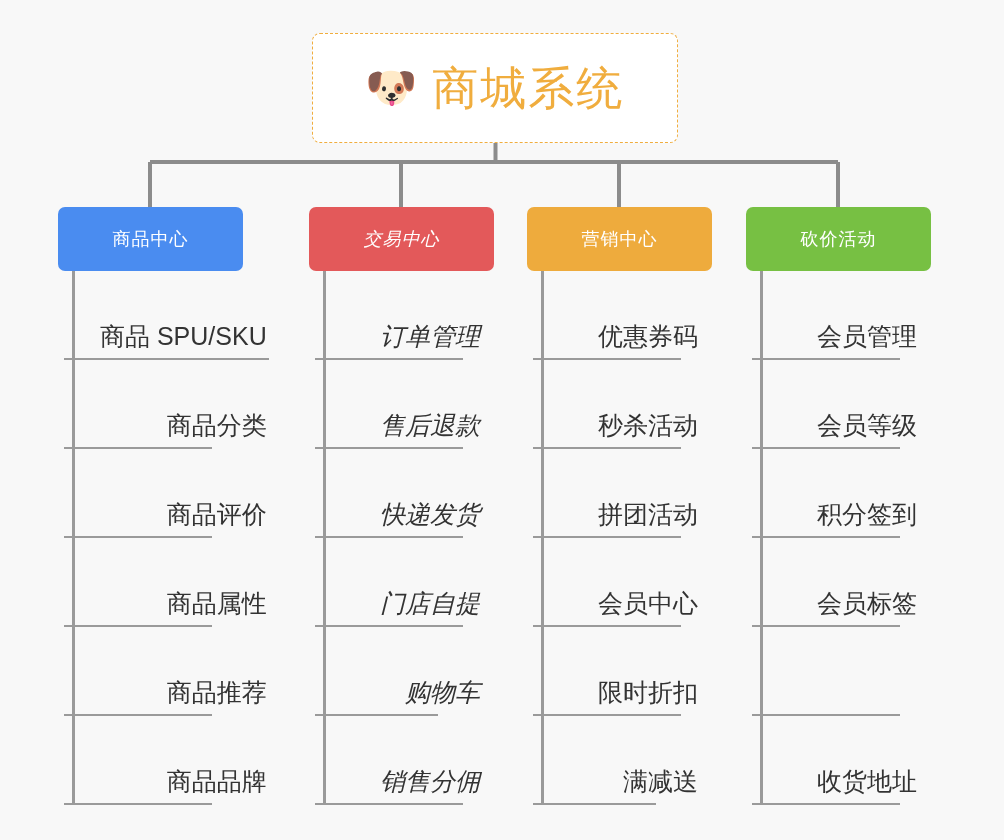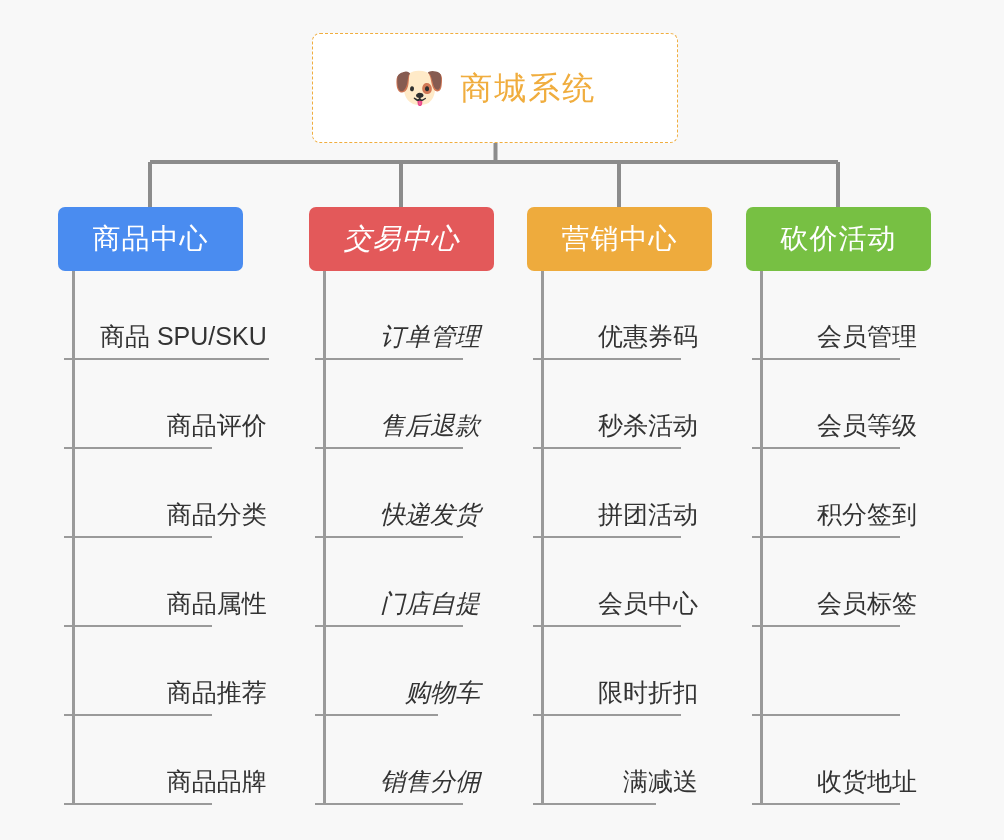--- a/index.html
+++ b/index.html
@@ -36,21 +36,21 @@
     align-items: center;
     justify-content: center;
     gap: 14px;
   }
   .root-icon {
     font-size: 42px;
     line-height: 1;
     display: block;
   }
   .root-title {
-    font-size: 32px;
+    font-size: 46px;
     color: #f0ad3e;
     letter-spacing: 2px;
     line-height: 1;
     white-space: nowrap;
   }
 
   
   #connectors {
     position: absolute;
     left: 0;
@@ -65,21 +65,21 @@
     position: absolute;
     top: 207px;
   }
   .branch-header {
     height: 64px;
     border-radius: 7px;
     display: flex;
     align-items: center;
     justify-content: center;
     color: #ffffff;
-    font-size: 28px;
+    font-size: 18px;
     letter-spacing: 1px;
     white-space: nowrap;
   }
   .branch-items {
     position: relative;
     margin-top: 0;
     padding-left: 0;
   }
   .spine {
     position: absolute;
@@ -149,25 +149,25 @@
     <div class="branch-header" style="background: rgb(74, 140, 240);">
       <span>商品中心</span>
     </div>
     <div class="branch-items">
       <div class="spine"></div>
       <div class="leaf">
         <span class="leaf-label">商品 SPU/SKU</span>
         <span class="leaf-underline" style="width: 205px;"></span>
       </div>
       <div class="leaf">
+        <span class="leaf-label">商品分类</span>
+        <span class="leaf-underline" style="width: 148px;"></span>
+      </div>
+      <div class="leaf">
         <span class="leaf-label">商品评价</span>
-        <span class="leaf-underline" style="width: 148px;"></span>
-      </div>
-      <div class="leaf">
-        <span class="leaf-label">商品分类</span>
         <span class="leaf-underline" style="width: 148px;"></span>
       </div>
       <div class="leaf">
         <span class="leaf-label">商品属性</span>
         <span class="leaf-underline" style="width: 148px;"></span>
       </div>
       <div class="leaf">
         <span class="leaf-label">商品推荐</span>
         <span class="leaf-underline" style="width: 148px;"></span>
       </div>

